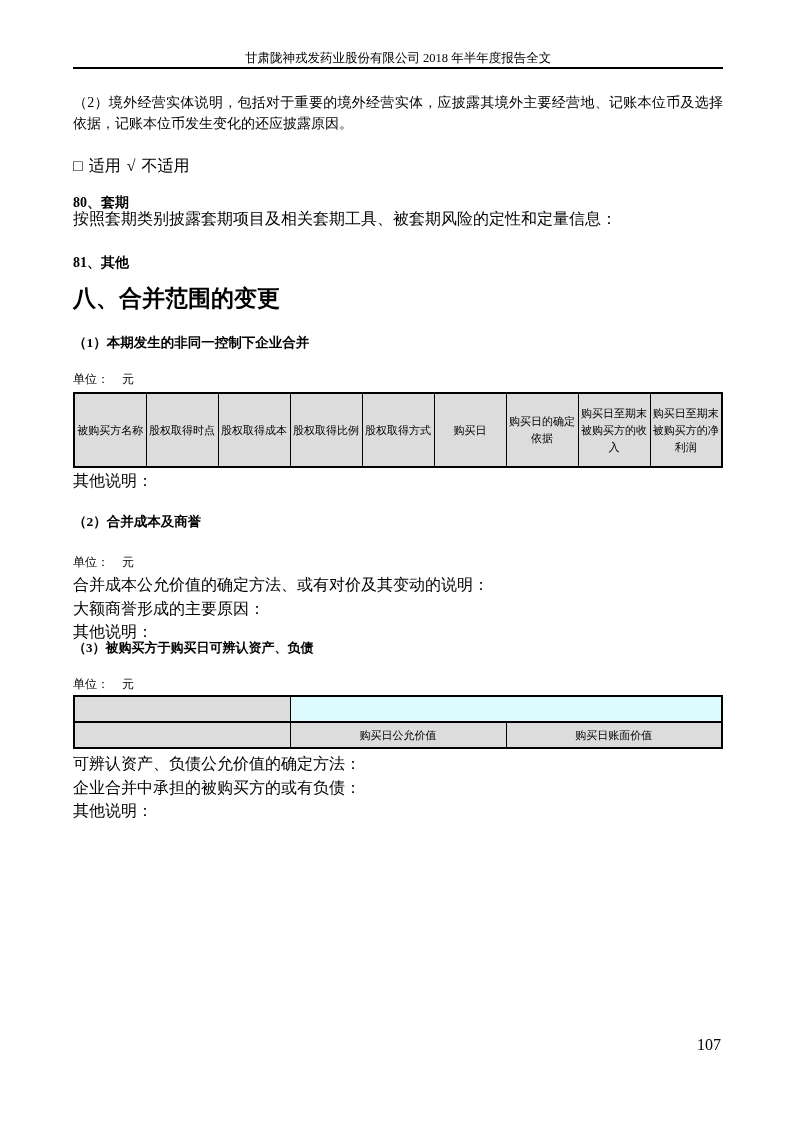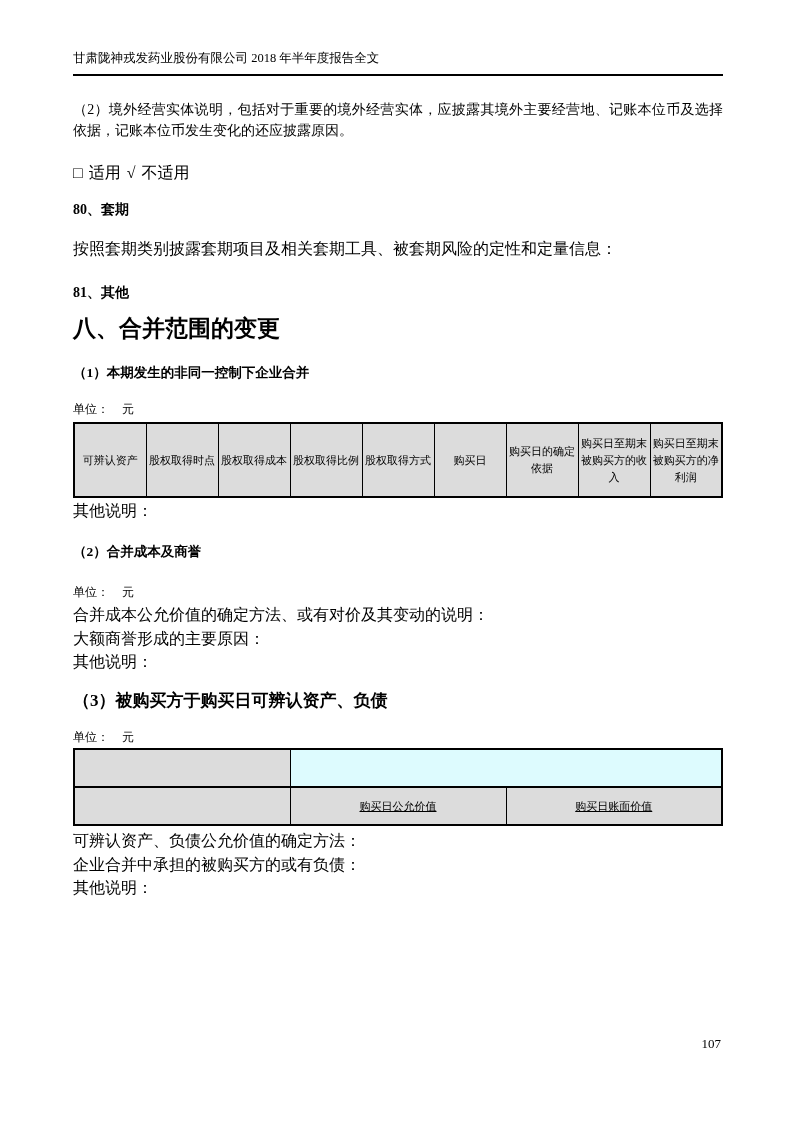--- a/index.html
+++ b/index.html
@@ -15,23 +15,22 @@
     background: var(--page-bg);
     font-family: "Liberation Serif", "DejaVu Serif", serif;
     color: var(--text);
   }
   .page { position: relative; width: 793px; height: 1122px; background: var(--page-bg); overflow: hidden; }
   .content { padding: 50px 70px 0 73px; }
 
   p, h2, h3, h4, div, table { margin: 0; }
 
   .doc-header {
-    text-align: left;
+    text-align: center;
     font-size: 12.5px;
-    padding-bottom: 7px;
     border-bottom: 2px solid #000;
   }
 
   .para-bold {
     margin-top: 23px;
     font-weight: normal;
     font-size: 14px;
     line-height: 21px;
     text-align: justify;
   }
@@ -39,23 +38,23 @@
   .small { font-size: 16px; line-height: 15px; }
 
   .applicability { margin-top: 24px; }
   .applicability span { margin-right: 6px; }
 
   .h-num  { margin-top: 21px; font-size: 14px;   font-weight: bold; line-height: 17px; }
   .h-num2 { margin-top: 28px; font-size: 14px;   font-weight: bold; line-height: 17px; }
   .h-big  { margin-top: 17px; font-size: 23px;   font-weight: bold; line-height: 21px; }
   .h-sub  { margin-top: 26px; font-size: 13.5px; font-weight: bold; line-height: 16px; }
   .h-sub2 { margin-top: 25px; font-size: 13.5px; font-weight: bold; line-height: 17px; }
-  .h-sub3 { margin-top: 23px; font-size: 17px; font-weight: bold; line-height: 17px; }
+  .h-sub3 { font-size: 13px; font-weight: bold; line-height: 17px; }
 
-  .hedge-note { margin-top: 23px; }
+  .hedge-note { }
   .unit-line  { font-size: 12px; line-height: 15px; }
   .unit-1 { margin-top: 21px; }
   .unit-2 { margin-top: 25px; }
   .unit-3 { margin-top: 21px; }
   .unit-val { margin-left: 13px; }
 
   table {
     width: 100%;
     border-collapse: collapse;
     table-layout: fixed;
@@ -73,34 +72,34 @@
   .cyan-cell { background: var(--table-highlight-bg); }
 
   .tbl-combination { margin-top: 5px; }
   .tbl-combination tr { height: 74px; }
 
   .tbl-merge-cost { margin-top: 3px; }
   .tbl-merge-cost tr { height: 30px; }
   .tbl-merge-cost .label-col { width: 49.4%; }
 
   .tbl-assets { margin-top: 3px; }
-  .tbl-assets tr { height: 38px; text-decoration: underline; }
+  .tbl-assets tr { height: 26px; }
   .tbl-assets col { width: 33.33%; }
   .tbl-assets .row-split td { border-bottom: 2px solid #000; }
 
   .note-t1 { margin-top: 5px; }
   .note-a  { margin-top: 7px; }
   .note-b  { margin-top: 9px; }
   .note-c  { margin-top: 8px; }
 
   .page-number {
     position: absolute;
     top: 1036px;
     right: 72px;
-    font-size: 13px;
+    font-size: 16px;
   }
 </style>
 </head>
 <body>
 
 <div class="page">
   <div class="content">
 
     <div class="doc-header">
       <span>甘肃陇神戎发药业股份有限公司 2018 年半年度报告全文</span>
@@ -123,21 +122,21 @@
 
     <h4 class="h-sub2">（1）本期发生的非同一控制下企业合并</h4>
 
     <div class="unit-line unit-1">
       <span>单位：</span><span class="unit-val">元</span>
     </div>
 
     <table class="tbl-combination">
       <tbody>
         <tr>
-          <td class="hdr-cell">可辨认资产</td>
+          <td class="hdr-cell">被购买方名称</td>
           <td class="hdr-cell">股权取得时点</td>
           <td class="hdr-cell">股权取得成本</td>
           <td class="hdr-cell">股权取得比例</td>
           <td class="hdr-cell">股权取得方式</td>
           <td class="hdr-cell">购买日</td>
           <td class="hdr-cell">购买日的确定依据</td>
           <td class="hdr-cell">购买日至期末被购买方的收入</td>
           <td class="hdr-cell">购买日至期末被购买方的净利润</td>
         </tr>
       </tbody>

